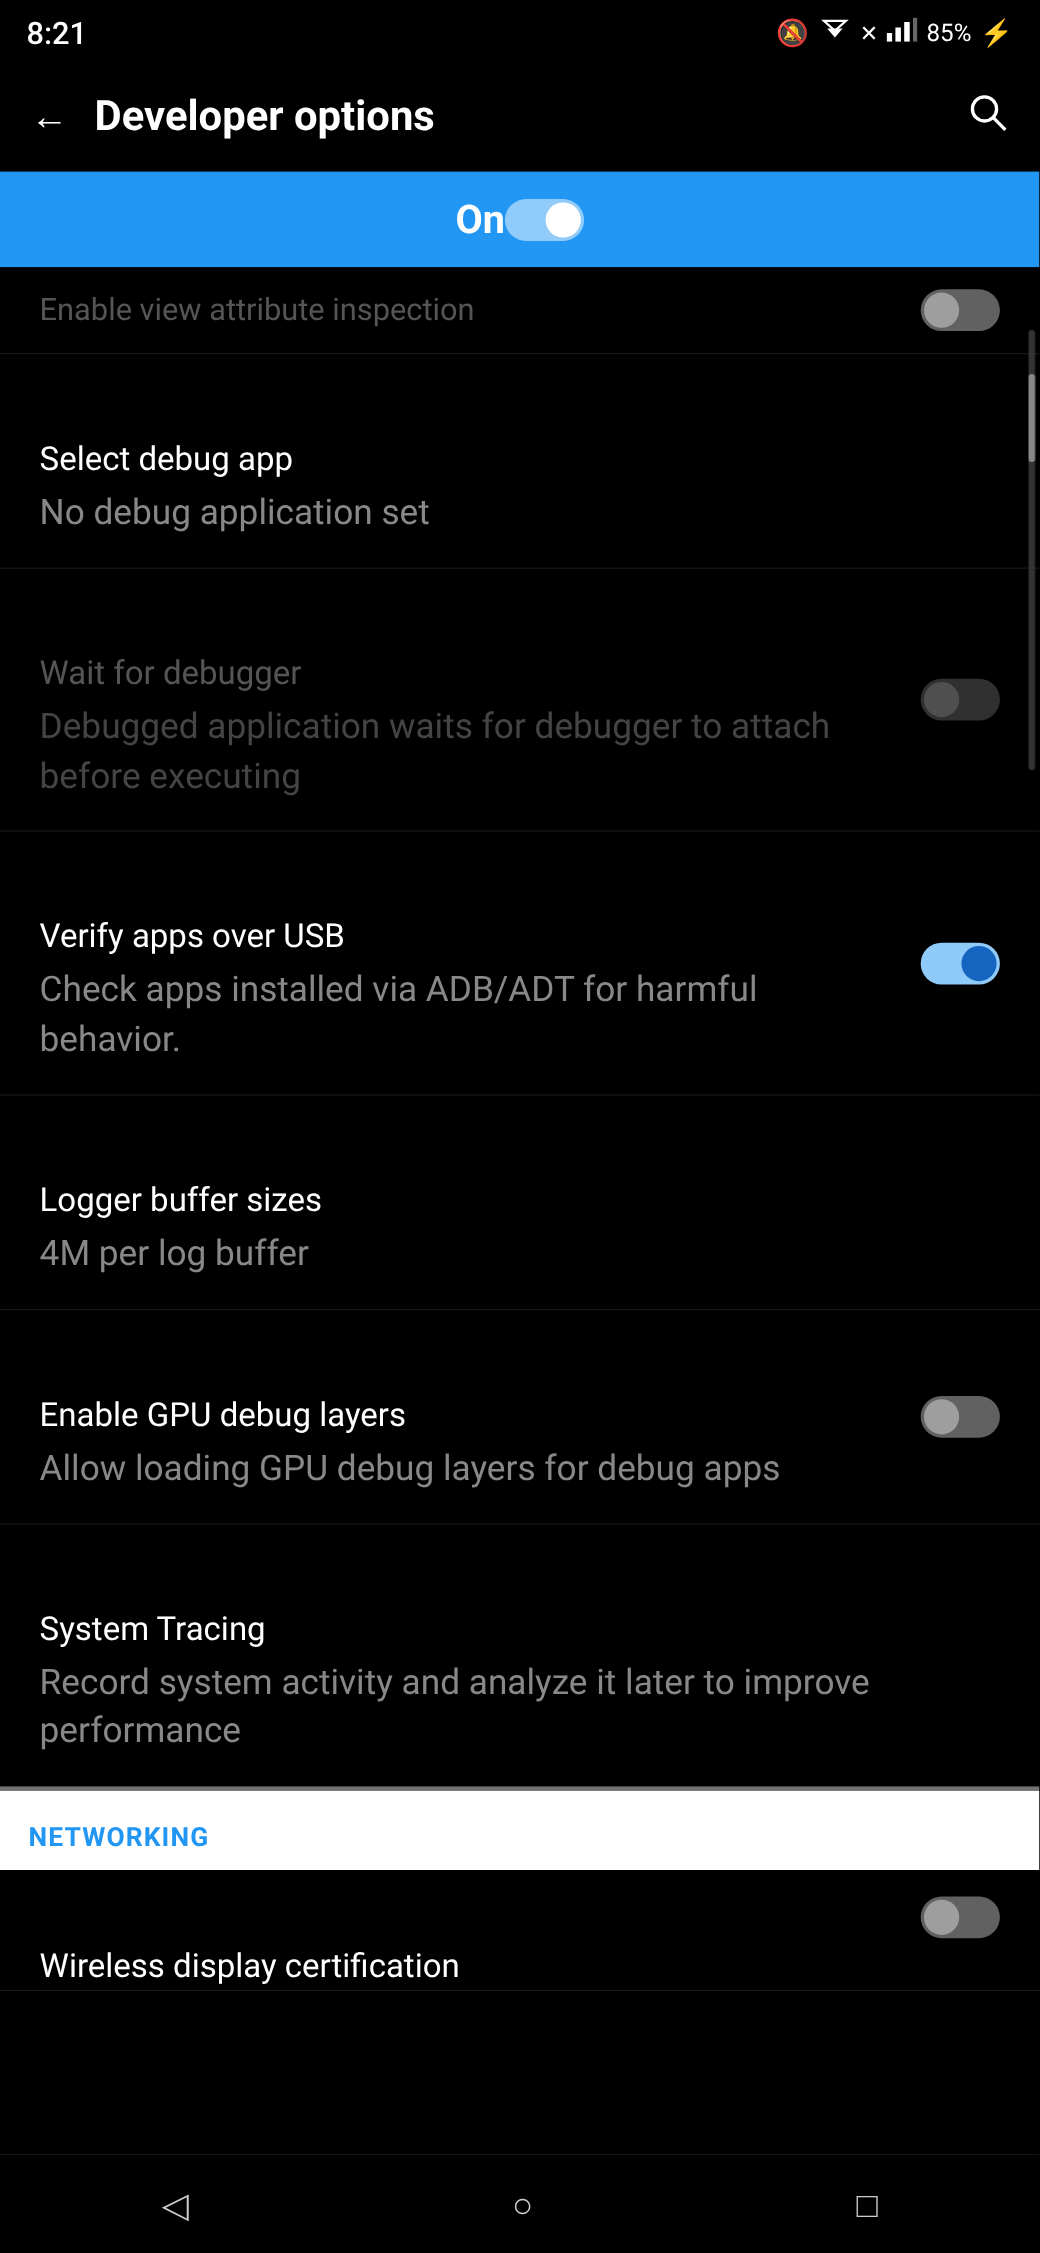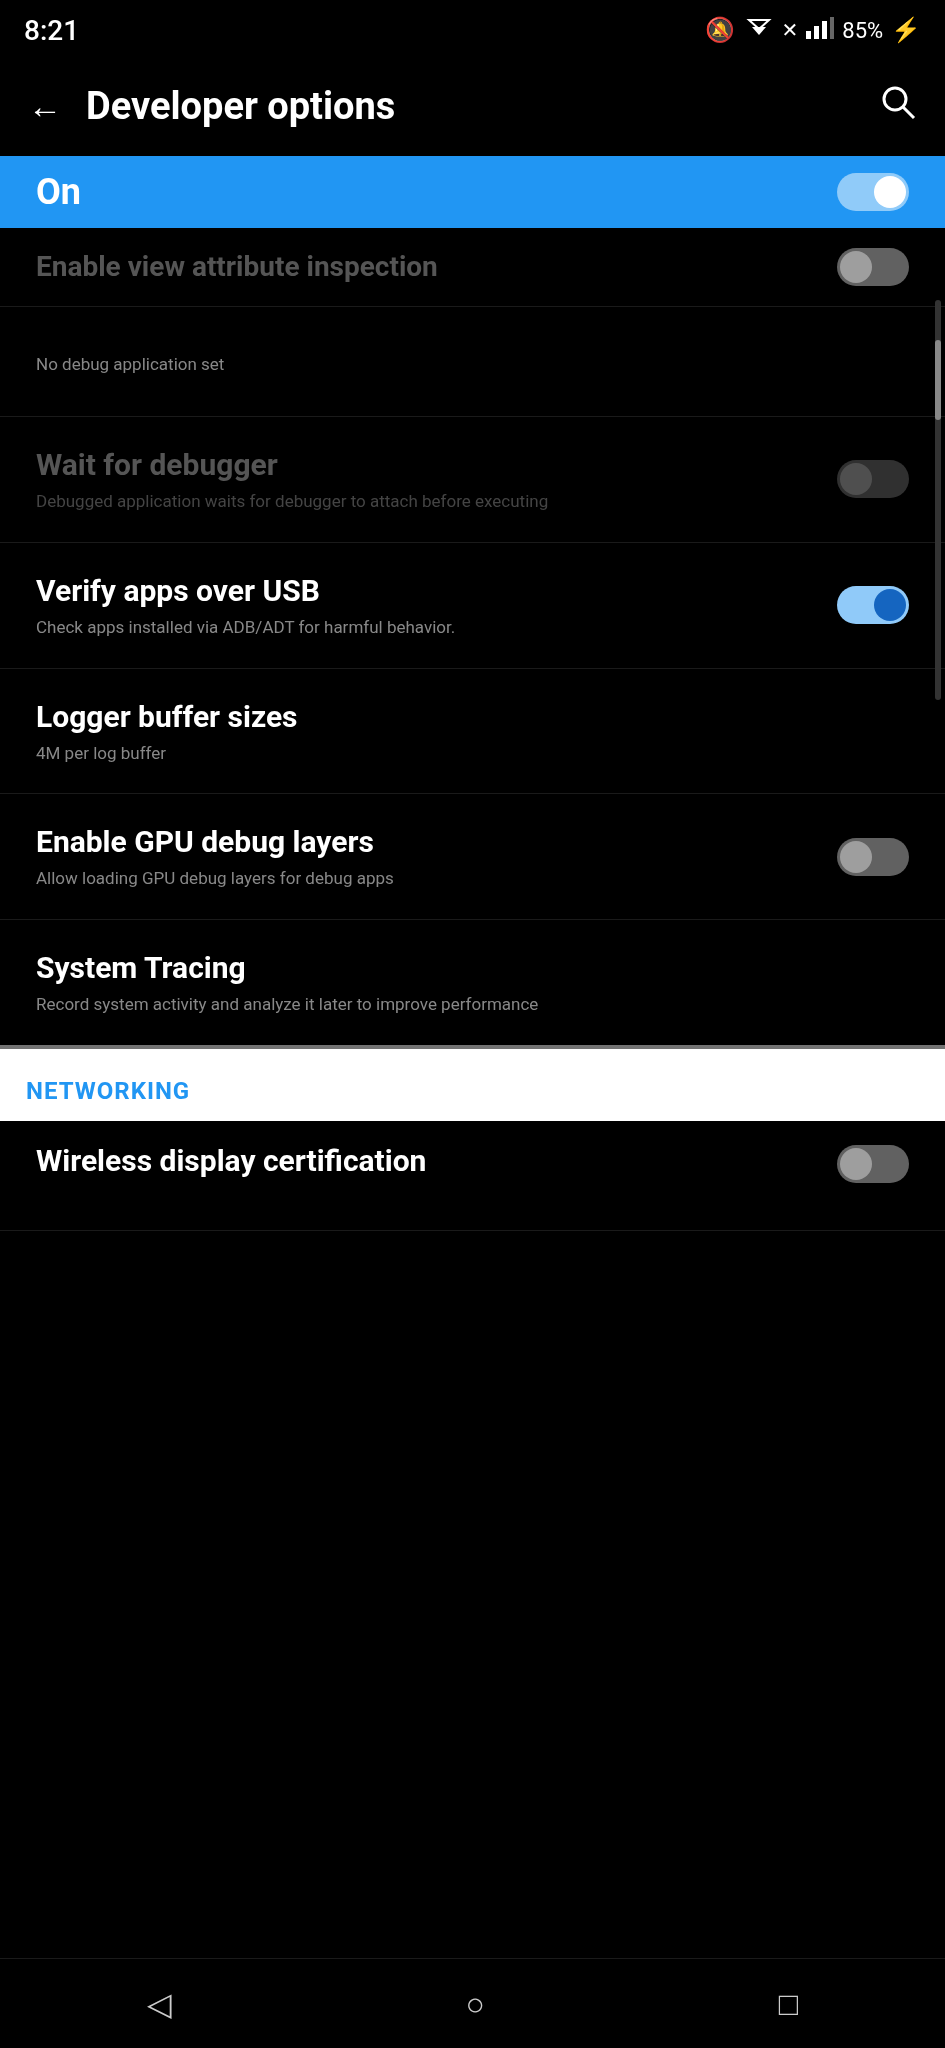--- a/index.html
+++ b/index.html
@@ -70,23 +70,23 @@
       font-size: 36px;
       color: #fff;
       cursor: pointer;
     }
 
     
     .dev-on-banner {
       background: #2196F3;
       display: flex;
       align-items: center;
-      justify-content: space-between;
+      justify-content: center;
       padding: 24px 36px;
-      height: 72px;
+      height: 87px;
     }
     .dev-on-label {
       font-size: 36px;
       font-weight: 700;
       color: #fff;
     }
 
     
     .toggle {
       width: 72px;
@@ -145,26 +145,27 @@
     .setting-item.dimmed .toggle-thumb {
       
     }
 
     .setting-text {
       flex: 1;
       padding-right: 20px;
     }
     .setting-title {
       font-size: 30px;
-      font-weight: 700;
+      font-weight: 400;
       color: #fff;
       line-height: 1.3;
+      margin-top: 48px;
     }
     .setting-subtitle {
-      font-size: 17px;
+      font-size: 32px;
       color: #888;
       margin-top: 6px;
       line-height: 1.4;
     }
 
     
     .partial-item {
       display: flex;
       align-items: center;
       justify-content: space-between;
@@ -281,20 +282,21 @@
     <div class="setting-text">
       <span class="setting-title">Enable view attribute inspection</span>
     </div>
     <div class="toggle off">
       <div class="toggle-thumb"></div>
     </div>
   </div>
 
   <div class="setting-item">
     <div class="setting-text">
+      <div class="setting-title">Select debug app</div>
       <div class="setting-subtitle">No debug application set</div>
     </div>
   </div>
 
   <div class="setting-item dimmed">
     <div class="setting-text">
       <div class="setting-title" style="color:#555;">Wait for debugger</div>
       <div class="setting-subtitle" style="color:#444;">Debugged application waits for debugger to attach before executing</div>
     </div>
     <div class="toggle off" style="opacity:0.5;">

